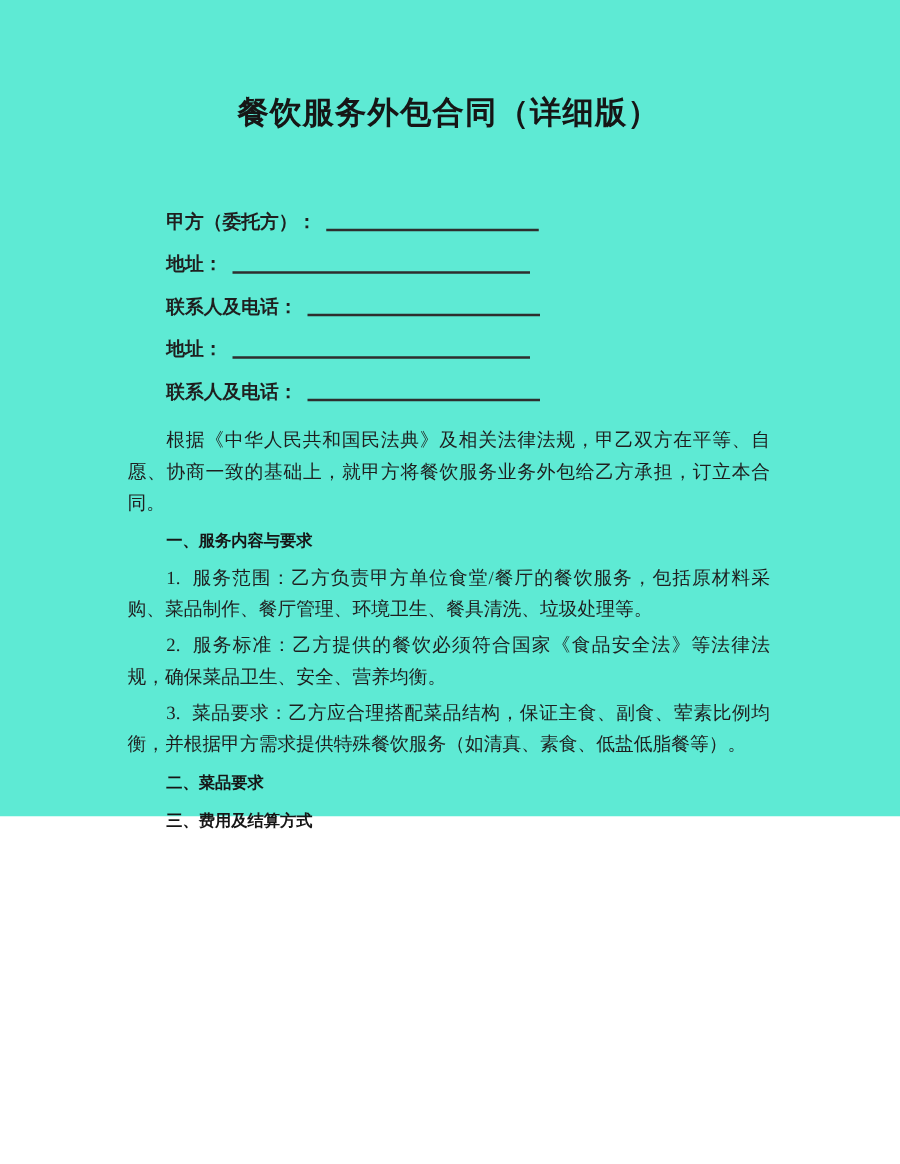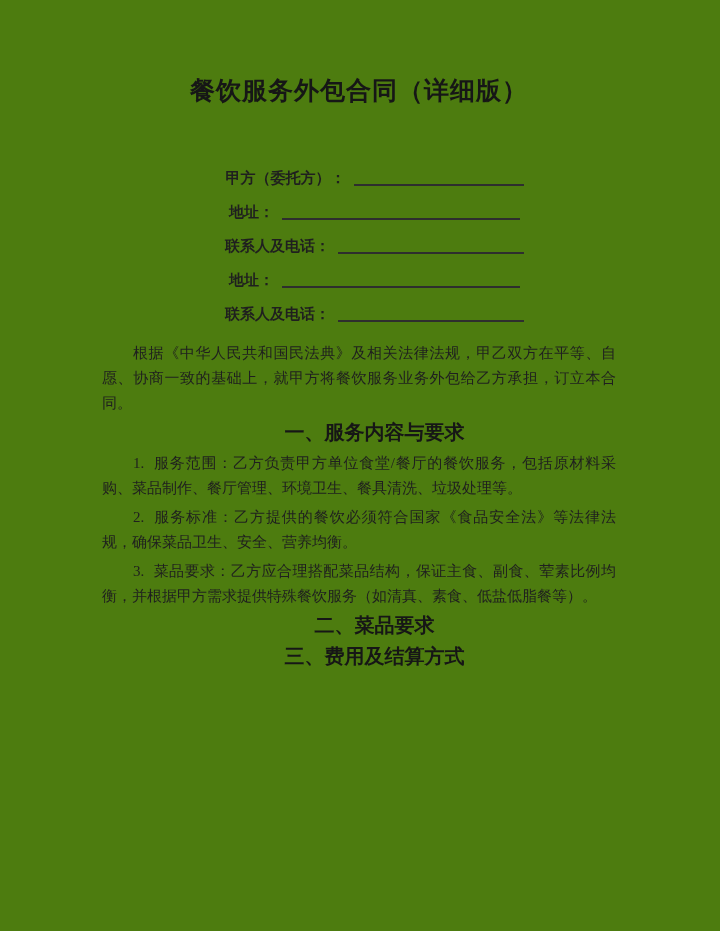--- a/index.html
+++ b/index.html
@@ -3,51 +3,51 @@
 <meta charset="utf-8">
 <style>
   html, body { margin: 0; padding: 0; background: #ffffff; }
   body {
     width: 720px; height: 931px; overflow: hidden;
     font-family: "Liberation Serif", "DejaVu Serif", serif;
     color: #1f1f1f;
   }
   .page {
     box-sizing: border-box;
-    width: 720px; height: 931px;
+    width: 720px; height: 653px;
     padding: 76px 104px 0 102px;
-    background: #4d7c0f;
+    background: #5eead4;
   }
   .title {
     font-size: 25px; font-weight: 700; line-height: 30px;
     text-align: center; letter-spacing: 1px;
     margin: 0 0 60px 0; color: #161616;
   }
   .party-line {
     font-size: 15px; line-height: 25px;
     margin: 0 0 9px 0; padding-left: 31px;
-    font-weight: 700; white-space: nowrap; text-align: center;
+    font-weight: 700; white-space: nowrap;
   }
   .blank {
     display: inline-block; height: 14px;
     border-bottom: 2px solid #2e2e2e;
     margin-left: 8px; vertical-align: -3px;
   }
   .bw-a { width: 170px; }
   .bw-b { width: 238px; }
   .bw-c { width: 186px; }
   .para {
     font-size: 15px; line-height: 25px;
     margin: 0 0 4px 0; text-indent: 31px;
     text-align: justify;
   }
   .preamble { margin-top: 14px; }
   .section-heading {
-    font-size: 20px; font-weight: 700; line-height: 25px;
-    margin: 2px 0 6px 0; padding-left: 31px; color: #161616; text-align: center;
+    font-size: 13px; font-weight: 700; line-height: 25px;
+    margin: 2px 0 6px 0; padding-left: 31px; color: #161616;
   }
   .num { margin-right: 9px; }
 </style>
 </head>
 <body>
 
 <div class="page">
 
   <div class="title">餐饮服务外包合同（详细版）</div>
 

